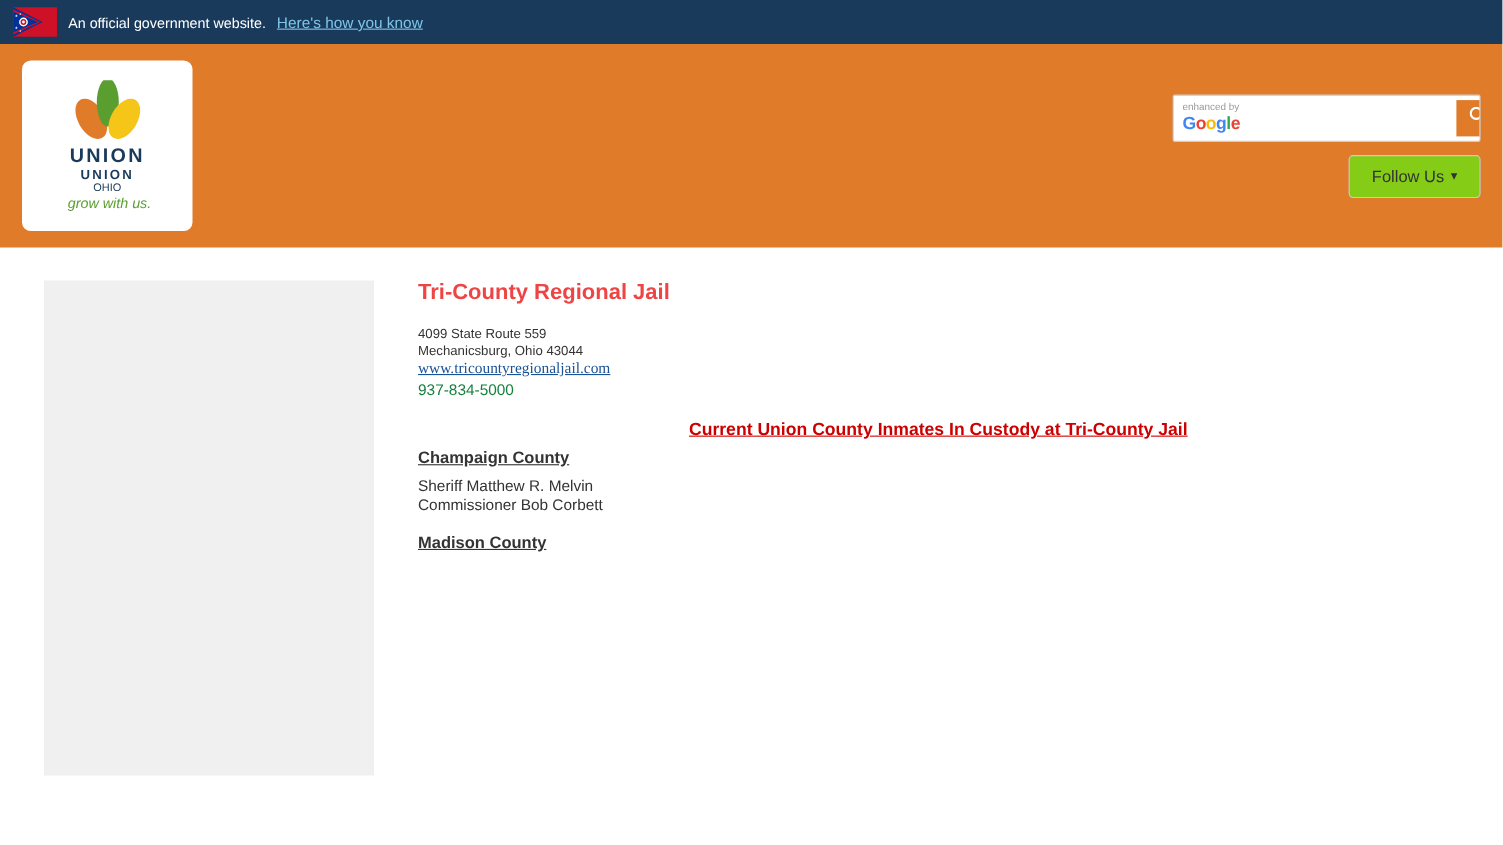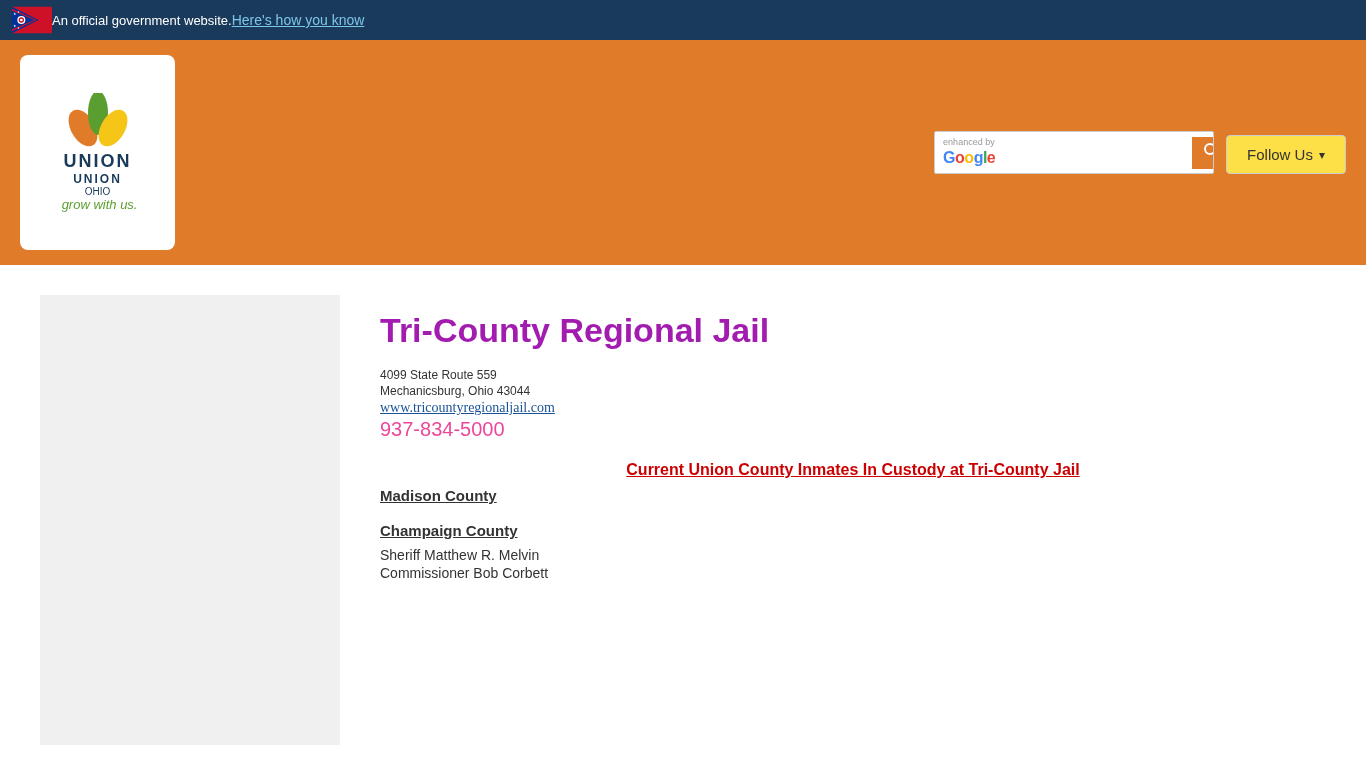--- a/index.html
+++ b/index.html
@@ -4,20 +4,21 @@
   <style>
     * { margin: 0; padding: 0; box-sizing: border-box; }
     body { font-family: Arial, sans-serif; font-size: 14px; color: #333; background: #fff; }
 
     
     .gov-bar {
       background: #1a3a5c;
       padding: 6px 12px;
       display: flex;
       align-items: center;
+      gap: 10px;
     }
     .ohio-flag {
       width: 40px;
       height: 28px;
     }
     .gov-bar-text {
       color: #fff;
       font-size: 13px;
     }
     .gov-bar-link {
@@ -33,31 +34,31 @@
       display: flex;
       align-items: center;
       justify-content: space-between;
       min-height: 150px;
     }
     .logo-container {
       background: #fff;
       border-radius: 8px;
       padding: 10px;
       width: 155px;
-      height: 195px;
+      height: 155px;
       display: flex;
       align-items: center;
       justify-content: center;
     }
     .logo-inner {
       text-align: center;
     }
     .header-right {
       display: flex;
-      flex-direction: row;
+      flex-direction: column;
       align-items: flex-end;
       gap: 12px;
     }
     .search-bar {
       display: flex;
       align-items: center;
       background: #fff;
       border: 1px solid #ccc;
       border-radius: 2px;
       overflow: hidden;
@@ -72,21 +73,21 @@
     }
     .search-button {
       background: #e07b2a;
       border: none;
       color: #fff;
       padding: 6px 12px;
       cursor: pointer;
       font-size: 16px;
     }
     .follow-us-btn {
-      background: #fde047;
+      background: #84cc16;
       border: 1px solid #ccc;
       border-radius: 4px;
       padding: 10px 20px;
       font-size: 15px;
       cursor: pointer;
       display: flex;
       align-items: center;
       gap: 6px;
       color: #333;
     }
@@ -102,25 +103,24 @@
       width: 300px;
       min-height: 450px;
       background: #f0f0f0;
       flex-shrink: 0;
     }
     .content {
       flex: 1;
       padding-left: 10px;
     }
     .page-title {
-      color: #a21caf;
-      font-size: 34px;
+      color: #ef4444;
+      font-size: 20px;
       font-weight: bold;
       margin-bottom: 18px;
-      margin-top: 16px;
     }
     .director-name {
       font-weight: bold;
       font-size: 15px;
       margin-bottom: 4px;
     }
     .address-line {
       font-size: 12px;
       margin-bottom: 2px;
       color: #333;
@@ -128,22 +128,22 @@
     .website-link {
       color: #1a5296;
       text-decoration: underline;
       cursor: pointer;
       font-size: 14px;
       display: block;
       margin-bottom: 2px;
       font-family: Liberation Serif, serif;
     }
     .phone {
-      font-size: 20px;
-      color: #ec4899;
+      font-size: 14px;
+      color: #15803d;
       margin-bottom: 20px;
     }
     .inmates-link {
       display: block;
       color: #cc0000;
       font-weight: bold;
       font-size: 16px;
       text-decoration: underline;
       cursor: pointer;
       margin-bottom: 8px;
@@ -293,22 +293,22 @@
       <p class="address-line">4099 State Route 559</p>
       <p class="address-line">Mechanicsburg, Ohio 43044</p>
       <a class="website-link">www.tricountyregionaljail.com </a>
       <p class="phone">937-834-5000</p>
     </div>
 
     <a class="inmates-link">Current Union County Inmates In Custody at Tri-County Jail </a>
 
 
     <div class="county-section">
-      <div class="county-title">Madison County </div>
-    </div>
-
-    <div class="county-section">
       <div class="county-title">Champaign County </div>
       <p class="board-member">Sheriff Matthew R. Melvin</p>
       <p class="board-member">Commissioner Bob Corbett</p>
     </div>
+
+    <div class="county-section">
+      <div class="county-title">Madison County </div>
+    </div>
   </div>
 </div>
 
 </body></html>

